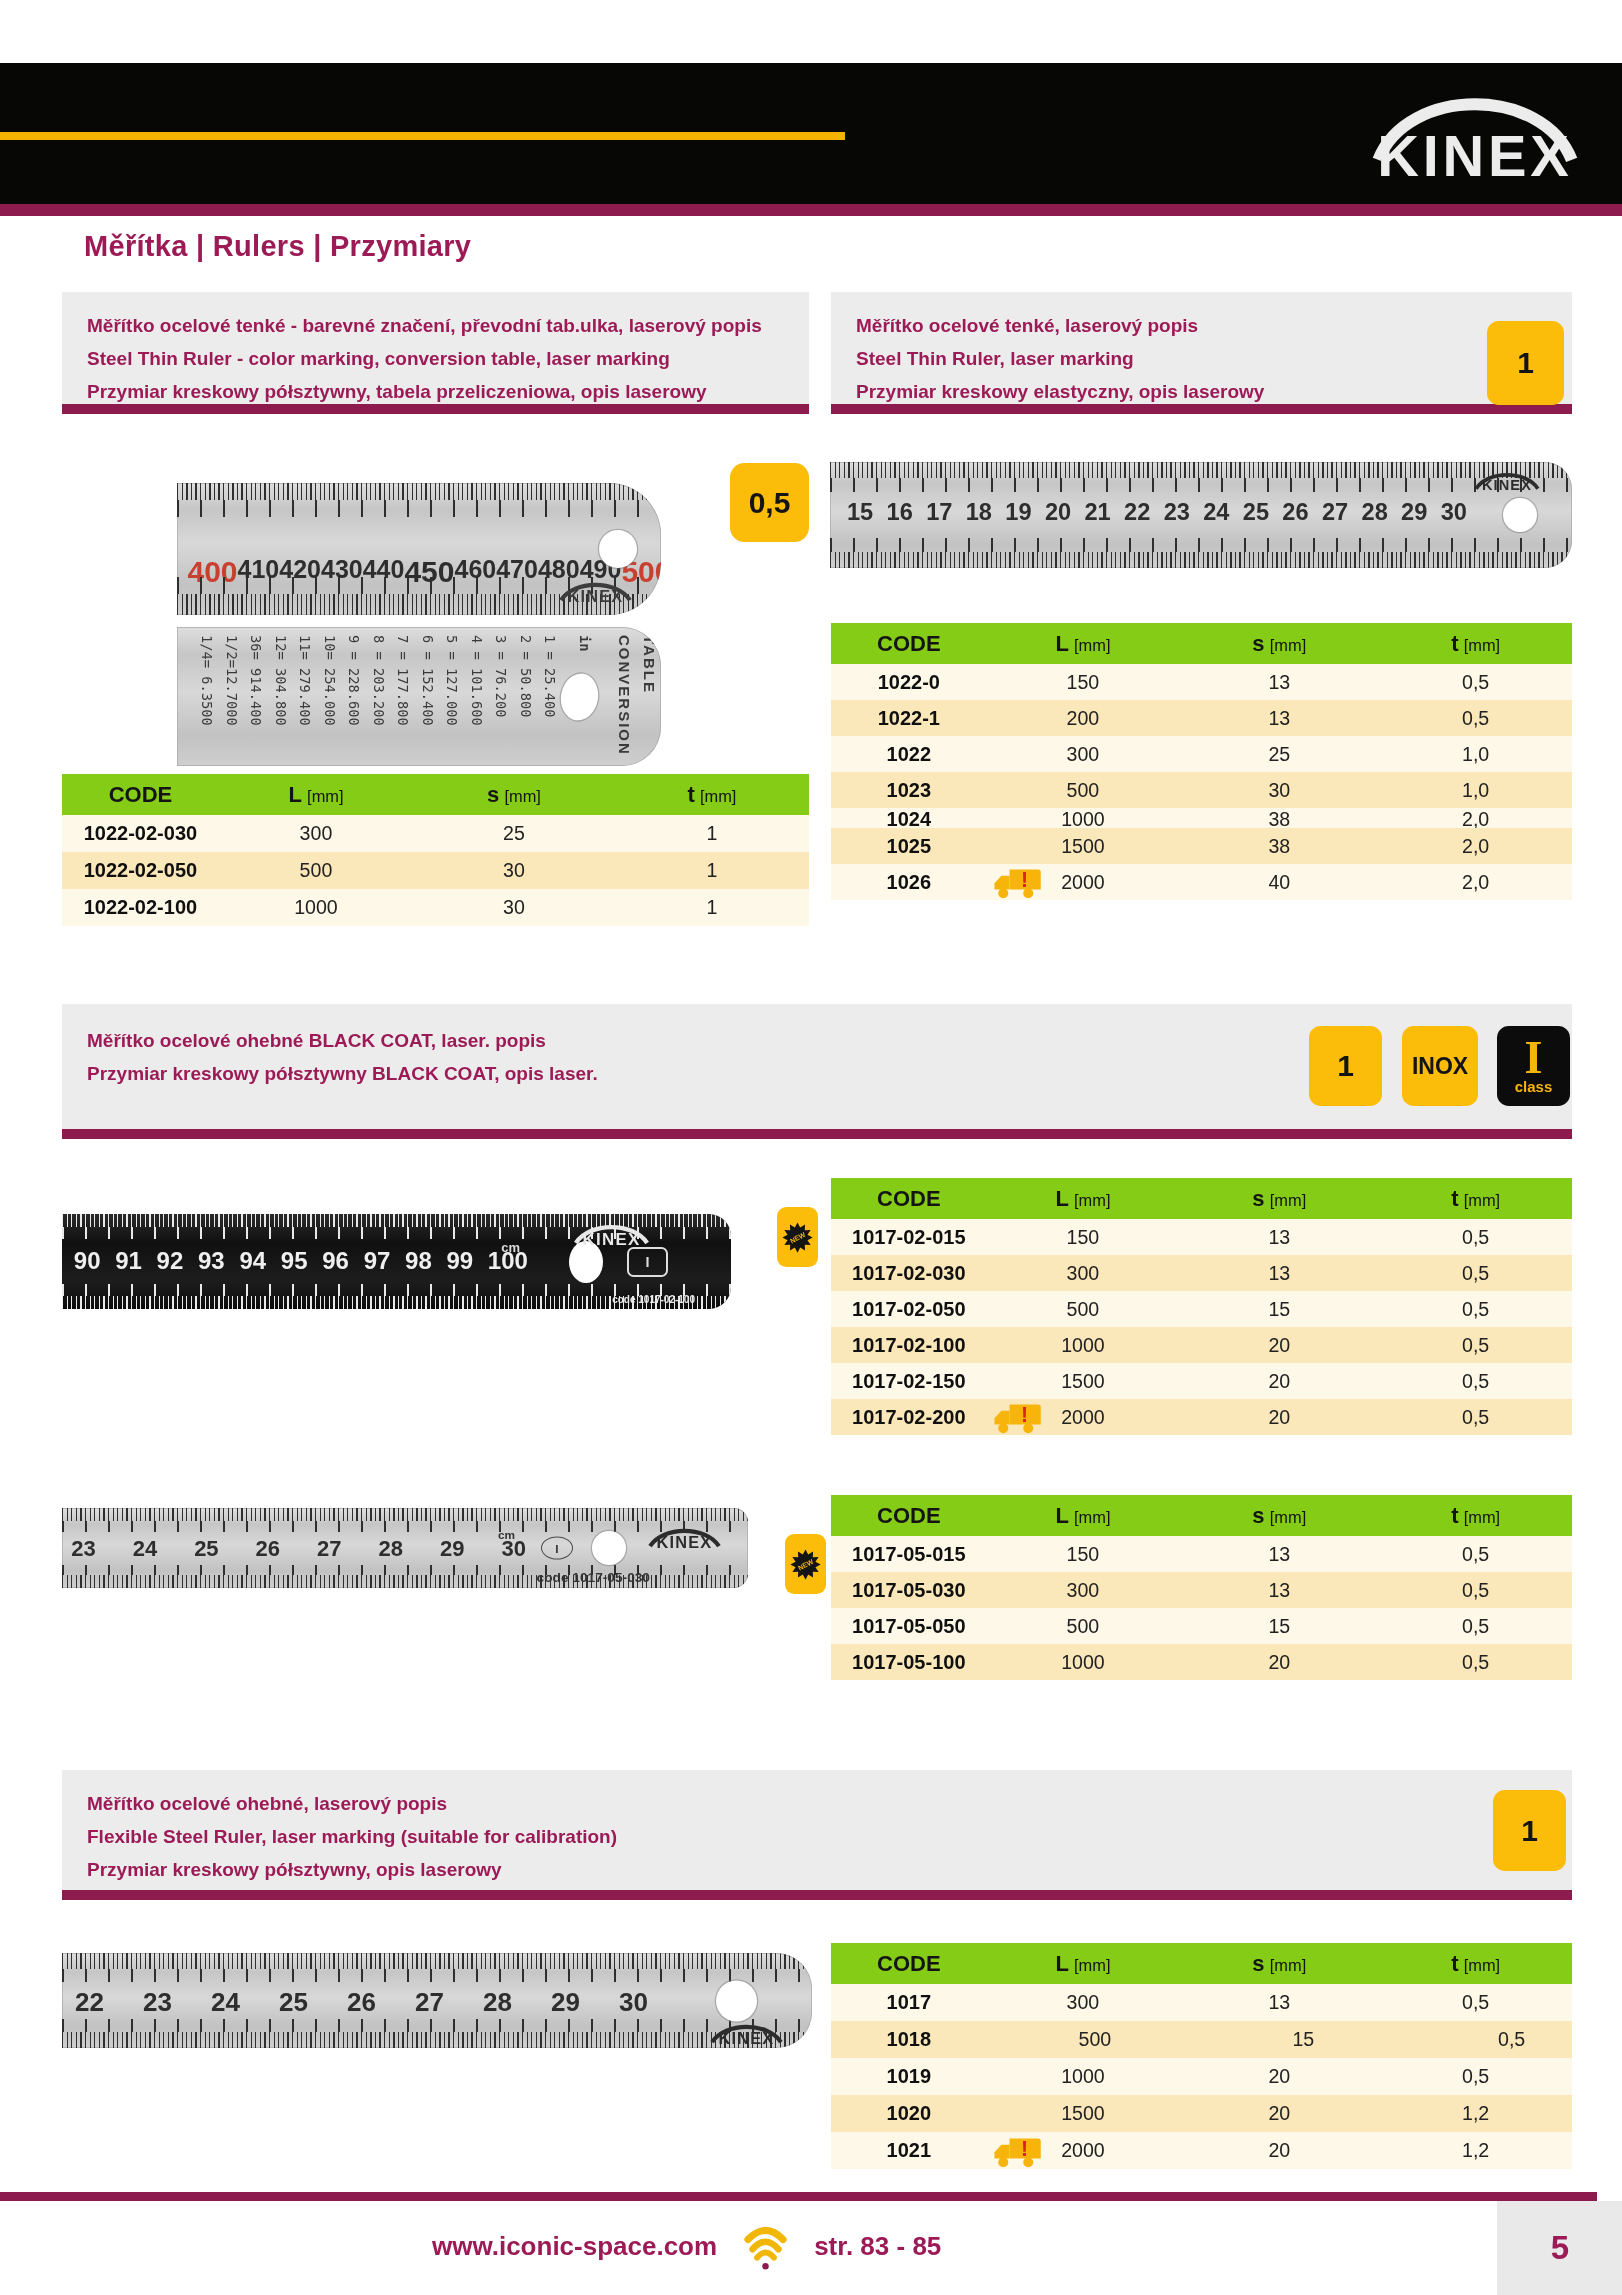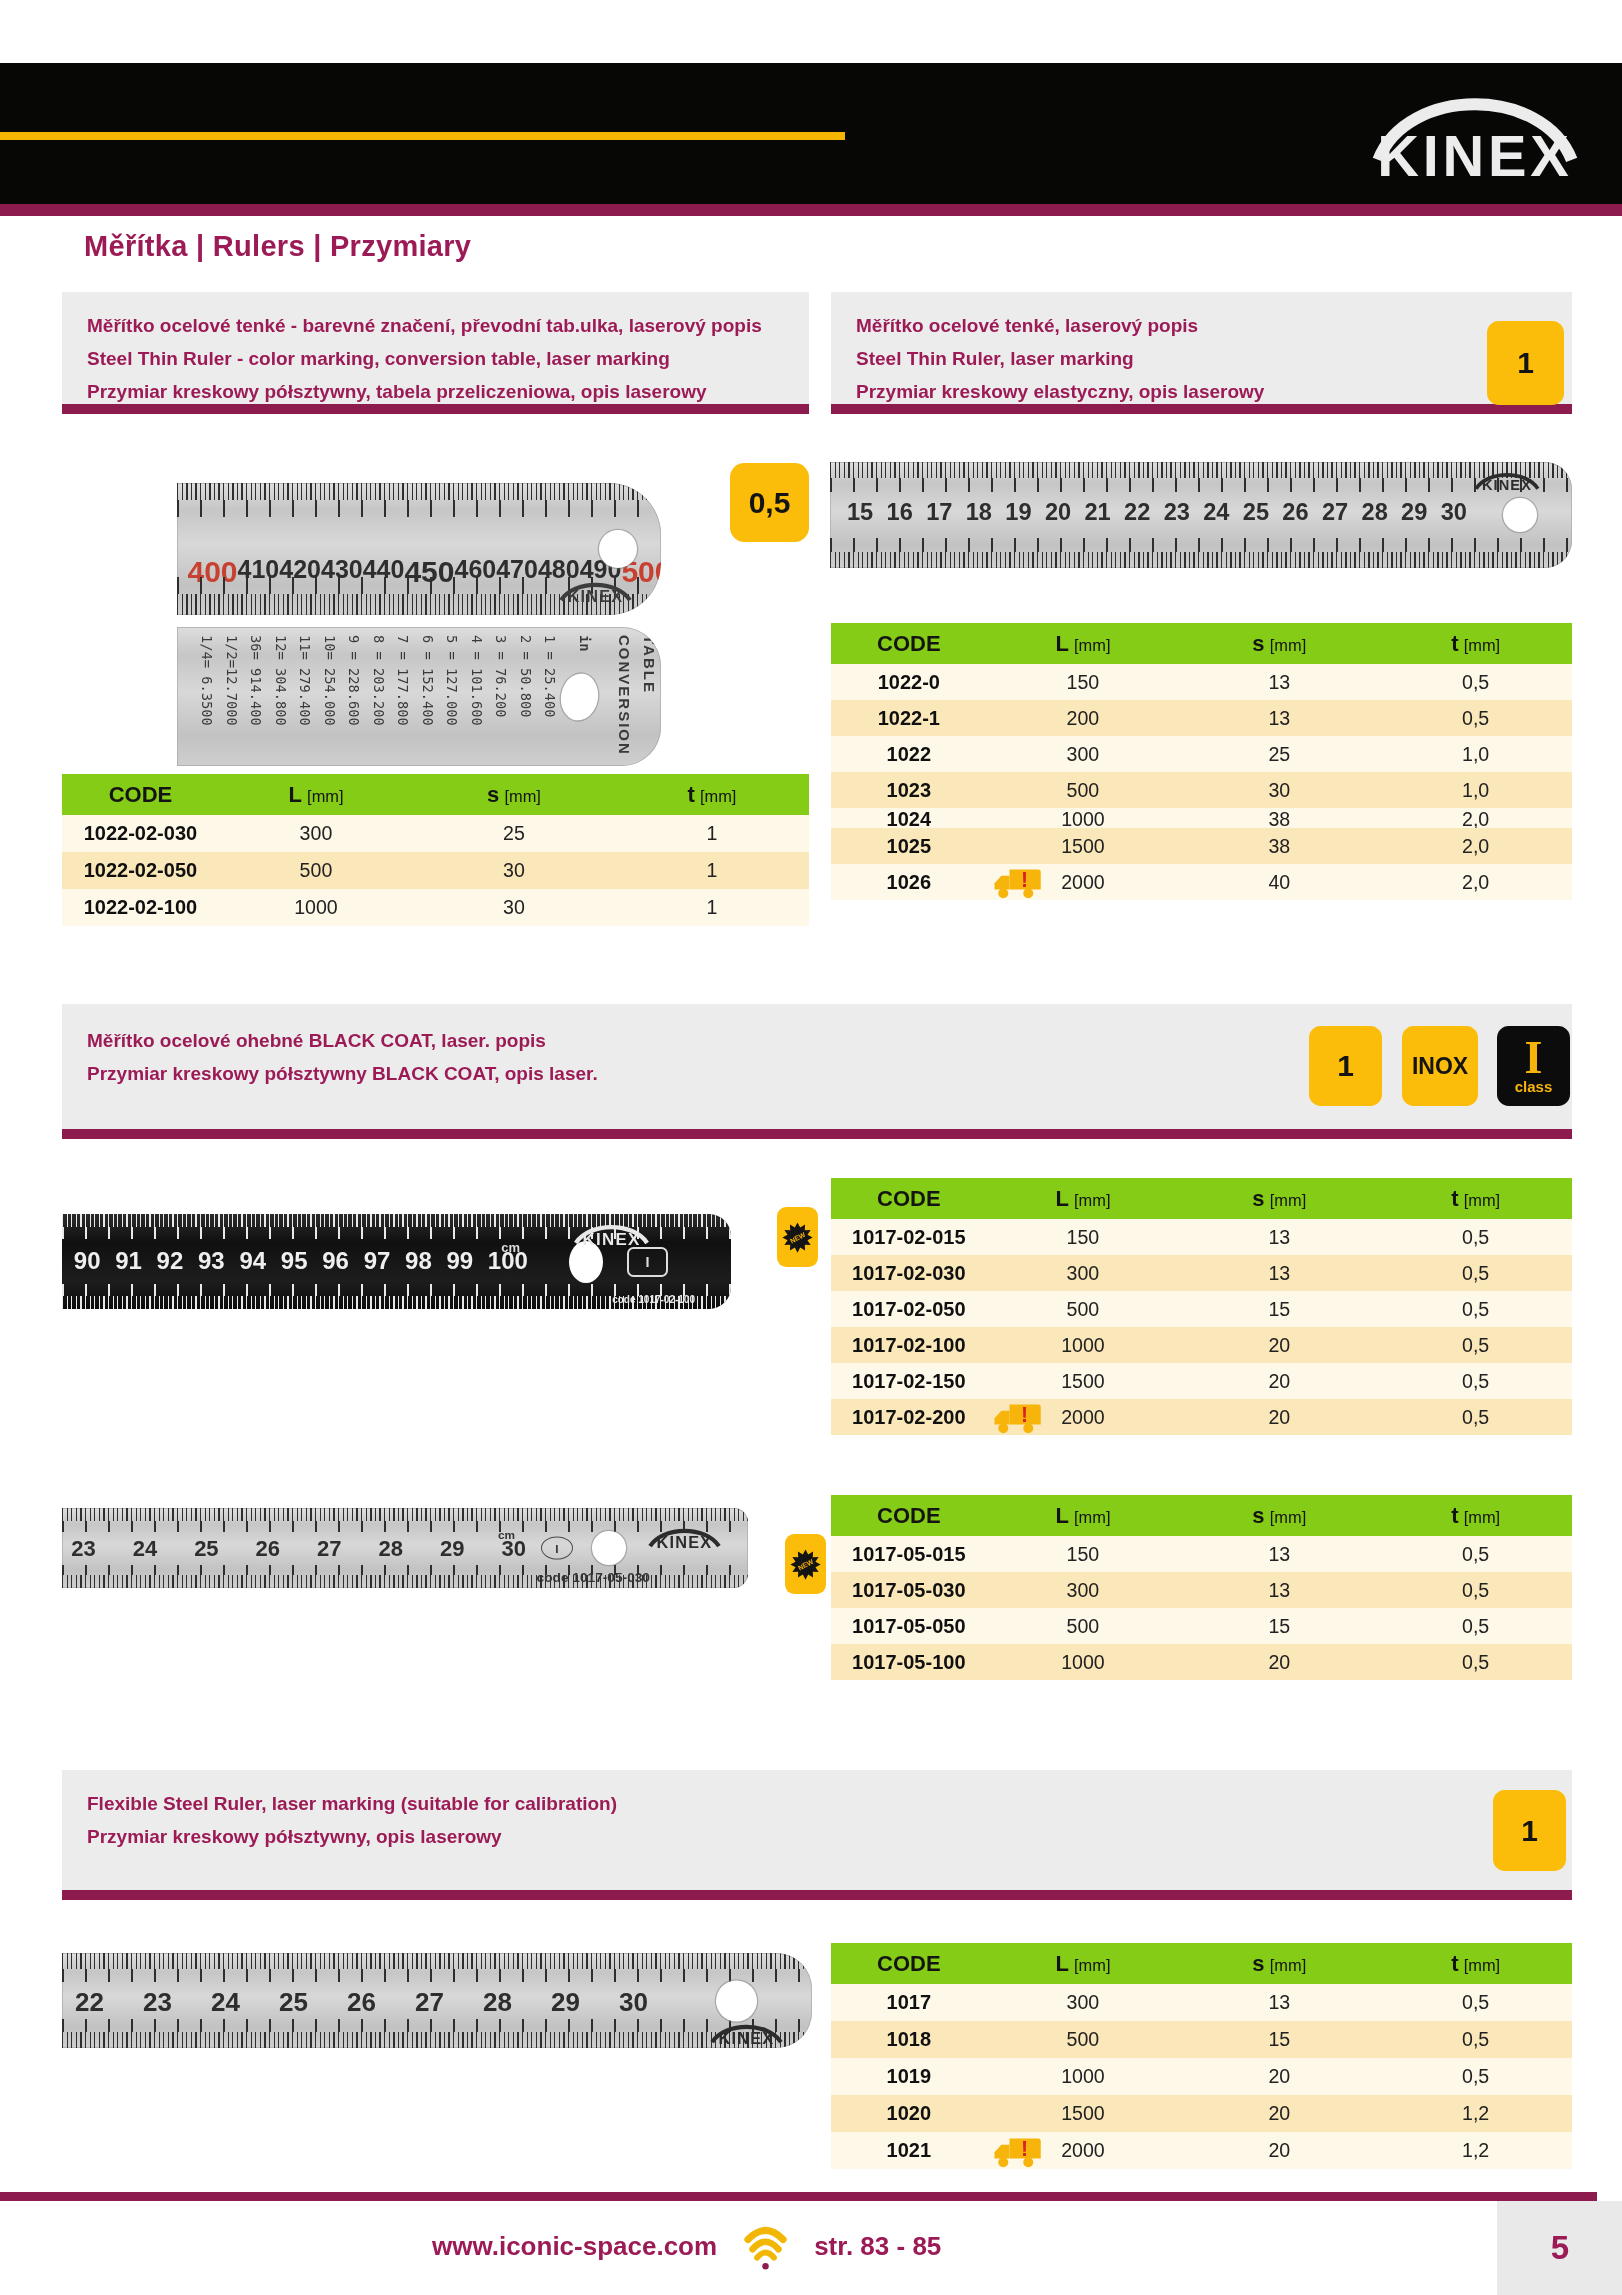--- a/index.html
+++ b/index.html
@@ -448,20 +448,21 @@
           <div class="c code">1017-05-100</div>
           <div class="c">1000</div>
           <div class="c">20</div>
           <div class="c">0,5</div>
         </div>
       </div>
   </div>
 
   <section class="desc" style="left:62px;top:1770px;width:1510px;height:130px;">
     <div class="inner" style="padding-top:17px;">
+      <p>Měřítko ocelové ohebné, laserový popis</p>
       <p>Flexible Steel Ruler, laser marking (suitable for calibration)</p>
       <p>Przymiar kreskowy półsztywny, opis laserowy</p>
     </div>
     <div class="bar"></div>
   </section>
   <div class="qbadge" style="left:1493px;top:1790px;width:73px;height:81px;font-size:30px;">1</div>
 
   <div class="ruler steelbg" style="left:62px;top:1953px;width:750px;height:95px;border-radius:0 36px 36px 0;">
     <div class="ticks tf" style="top:0;height:15.7px;"></div>
     <div class="ticks tm" style="top:15.7px;height:13px;"></div>
@@ -492,21 +493,21 @@
       <div class="c"><span>s</span><span class="unit">[mm]</span></div>
       <div class="c"><span>t</span><span class="unit">[mm]</span></div>
     </div>
     <div>
         <div class="trow light" style="height: 37px;">
           <div class="c code">1017</div>
           <div class="c">300</div>
           <div class="c">13</div>
           <div class="c">0,5</div>
         </div>
-        <div class="trow dark" style="height: 37px;">
+        <div class="trow dark" style="height: 37px; gap: 12px;">
           <div class="c code">1018</div>
           <div class="c">500</div>
           <div class="c">15</div>
           <div class="c">0,5</div>
         </div>
         <div class="trow light" style="height: 37px;">
           <div class="c code">1019</div>
           <div class="c">1000</div>
           <div class="c">20</div>
           <div class="c">0,5</div>

